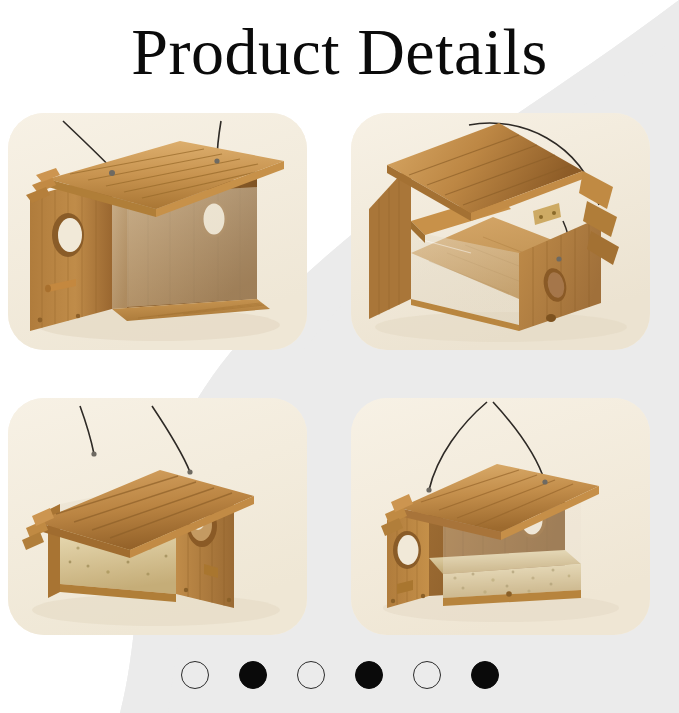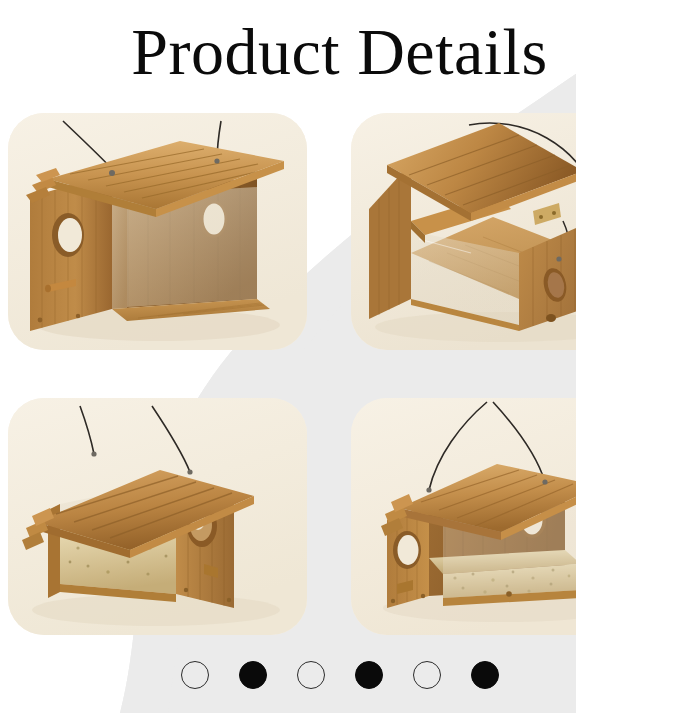--- a/index.html
+++ b/index.html
@@ -6,21 +6,21 @@
   html, body {
     margin: 0; padding: 0;
     width: 679px; height: 713px;
     overflow: hidden;
     font-family: "Liberation Sans", sans-serif;
     background: #ffffff;
   }
 
   #page {
     position: relative;
-    width: 576px; height: 713px;
+    width: 679px; height: 713px;
     background: #ffffff;
     overflow: hidden;
   }
 
   
   .bg-swoosh {
     position: absolute;
     left: 0; top: 0;
     width: 679px; height: 713px;
     pointer-events: none;

